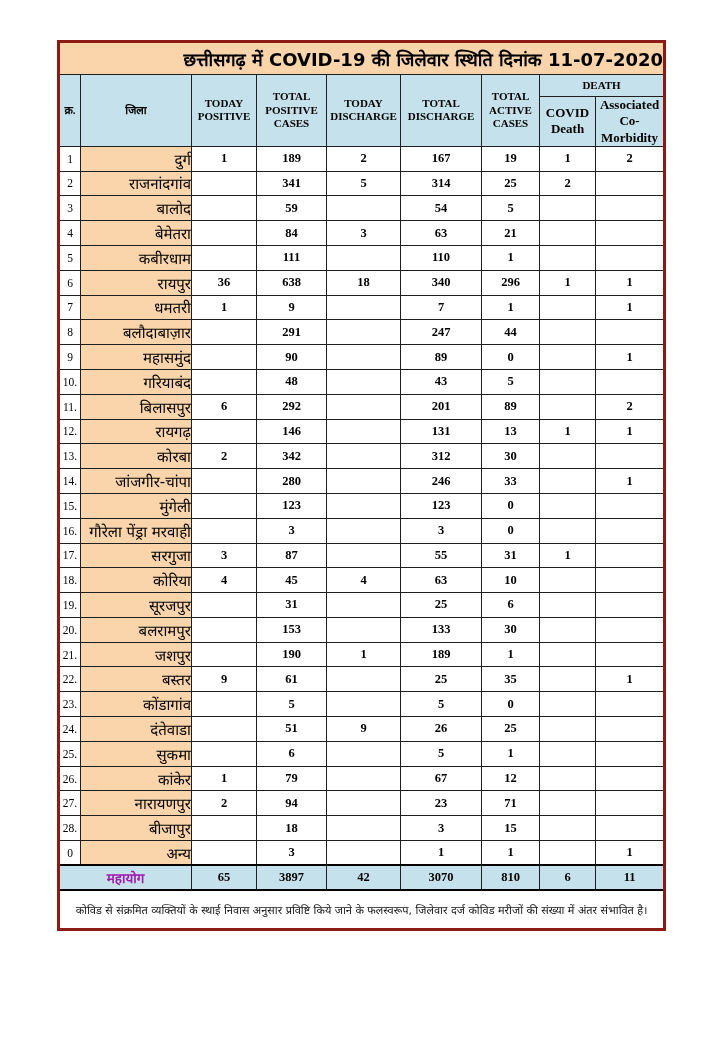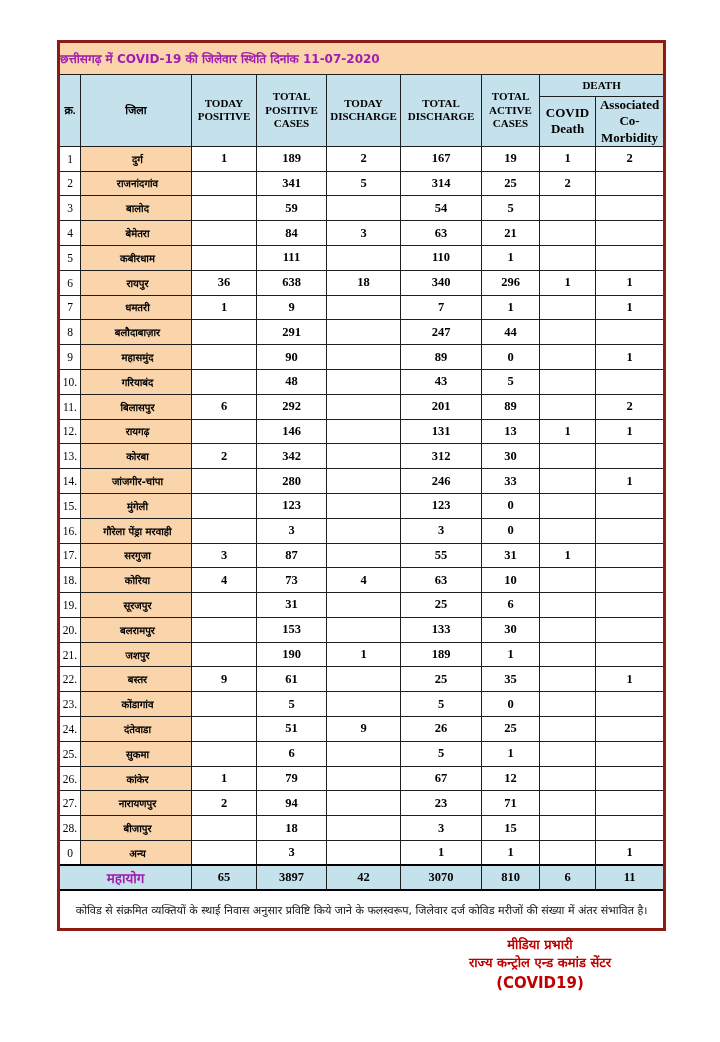--- a/index.html
+++ b/index.html
@@ -37,23 +37,23 @@
   col.c-tpc{width:70px;}
   col.c-td{width:74px;}
   col.c-tdc{width:81px;}
   col.c-ac{width:58px;}
   col.c-cd{width:56px;}
   col.c-cm{width:69px;}
 
   tr.title-row th{
     height:33px;
     background:var(--peach);
-    font-size:12px;font-weight:bold;
-    color:#a21caf;
-    text-align:left;
+    font-size:18px;font-weight:bold;
+    color:#000000;
+    text-align:right;
     font-family:"DejaVu Sans","Liberation Serif",sans-serif;
   }
   tr.head-row th,tr.head-row2 th{
     background:var(--blue);
     font-family:"Liberation Serif",serif;
     font-weight:bold;
     font-size:11px;line-height:1.25;
     text-align:center;color:#000;
   }
   tr.head-row th{height:22px;}
@@ -62,22 +62,22 @@
   th.hindi-head{font-family:"DejaVu Sans",sans-serif;font-size:12.5px;}
 
   tbody tr.data-row{height:24.8px;}
   tbody td{background:#fff;}
   td.sno{
     font-family:"Liberation Serif",serif;
     font-size:11.5px;text-align:center;color:#000;
   }
   td.district{
     background:var(--peach);
-    font-size:10px;font-weight:700;
-    text-align:center;padding-left:3px;
+    font-size:15px;font-weight:400;
+    text-align:right;padding-left:3px;
     white-space:nowrap;color:#000;
   }
   td.num{
     font-family:"Liberation Serif",serif;
     font-weight:bold;font-size:12.5px;
     text-align:center;color:#000;
   }
   tr.total-row td{
     background:var(--blue);
     height:25px;
@@ -322,21 +322,21 @@
     <td class="num"></td>
     <td class="num">55</td>
     <td class="num">31</td>
     <td class="num">1</td>
     <td class="num"></td>
   </tr>
         <tr class="data-row">
     <td class="sno">18.</td>
     <td class="district">कोरिया</td>
     <td class="num">4</td>
-    <td class="num">73</td>
+    <td class="num">45</td>
     <td class="num">4</td>
     <td class="num">63</td>
     <td class="num">10</td>
     <td class="num"></td>
     <td class="num"></td>
   </tr>
         <tr class="data-row">
     <td class="sno">19.</td>
     <td class="district">सूरजपुर</td>
     <td class="num"></td>
@@ -468,19 +468,14 @@
         <td class="num">810</td>
         <td class="num">6</td>
         <td class="num">11</td>
       </tr>
       <tr class="footnote-row">
         <td colspan="9">कोविड से संक्रमित व्यक्तियों के स्थाई निवास अनुसार प्रविष्टि किये जाने के फलस्वरूप, जिलेवार दर्ज कोविड मरीजों की संख्या में अंतर संभावित है।</td>
       </tr>
     </tfoot>
   </table>
 
-  <div class="signature">
-    <div>मीडिया प्रभारी</div>
-    <div>राज्य कन्ट्रोल एन्ड कमांड सेंटर</div>
-    <div class="covid19">(COVID19)</div>
-  </div>
 
 </div>
 
 </body></html>

